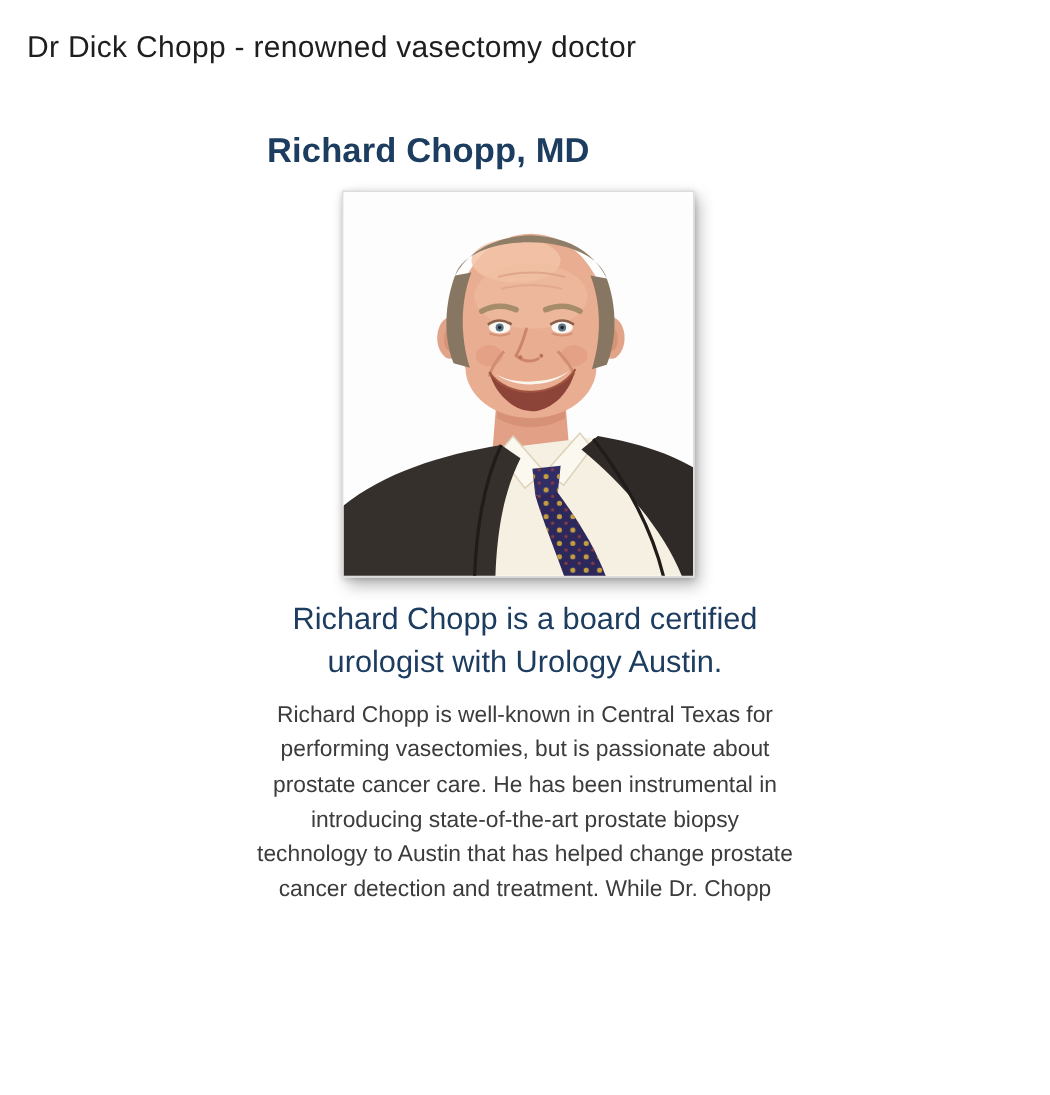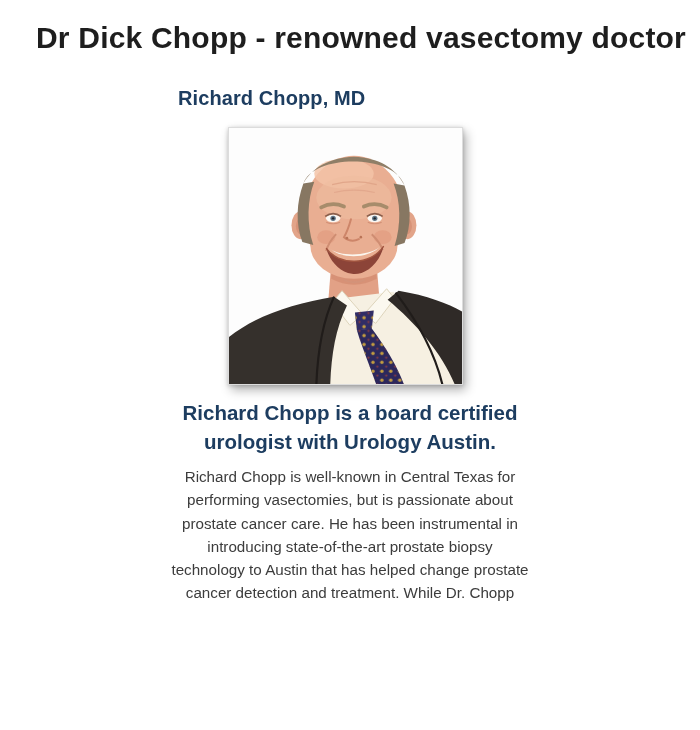--- a/index.html
+++ b/index.html
@@ -7,40 +7,40 @@
     --title-color:#1e1e1e;
     --body-color:#3c3c3c;
   }
   *{box-sizing:border-box;margin:0;padding:0;}
   html,body{background:#ffffff;}
   body{
     width:700px;height:730px;position:relative;overflow:hidden;
     font-family:"Liberation Sans","DejaVu Sans",sans-serif;
   }
   .article-title{
-    position:absolute;left:36px;top:21px;
-    font-size:30px;font-weight:700;letter-spacing:.2px;
+    position:absolute;left:18px;top:21px;
+    font-size:20px;font-weight:400;letter-spacing:.2px;
     color:var(--title-color);white-space:nowrap;
   }
   .doctor-name{
     position:absolute;left:178px;top:87px;
-    font-size:20px;font-weight:700;color:var(--navy);
+    font-size:23px;font-weight:700;color:var(--navy);
     letter-spacing:.1px;white-space:nowrap;
   }
   .photo-frame{
     position:absolute;left:228px;top:127px;width:235px;height:258px;
     background:#fefefe;border:1px solid #dcdcdc;
     box-shadow:3px 5px 10px rgba(0,0,0,.30),0 1px 4px rgba(0,0,0,.18);
   }
   .photo-frame svg{display:block;width:100%;height:100%;}
   .text-column{
     position:absolute;left:120px;top:399px;width:460px;text-align:center;
   }
   .tagline{
-    font-size:20.5px;font-weight:700;color:var(--navy);
+    font-size:20.5px;font-weight:400;color:var(--navy);
     line-height:28.5px;white-space:pre-line;margin-bottom:9px;
   }
   .bio{
     font-size:15.2px;color:var(--body-color);line-height:23.3px;
     white-space:pre-line;margin-bottom:21px;
   }
 </style>
 </head>
 <body>
 

